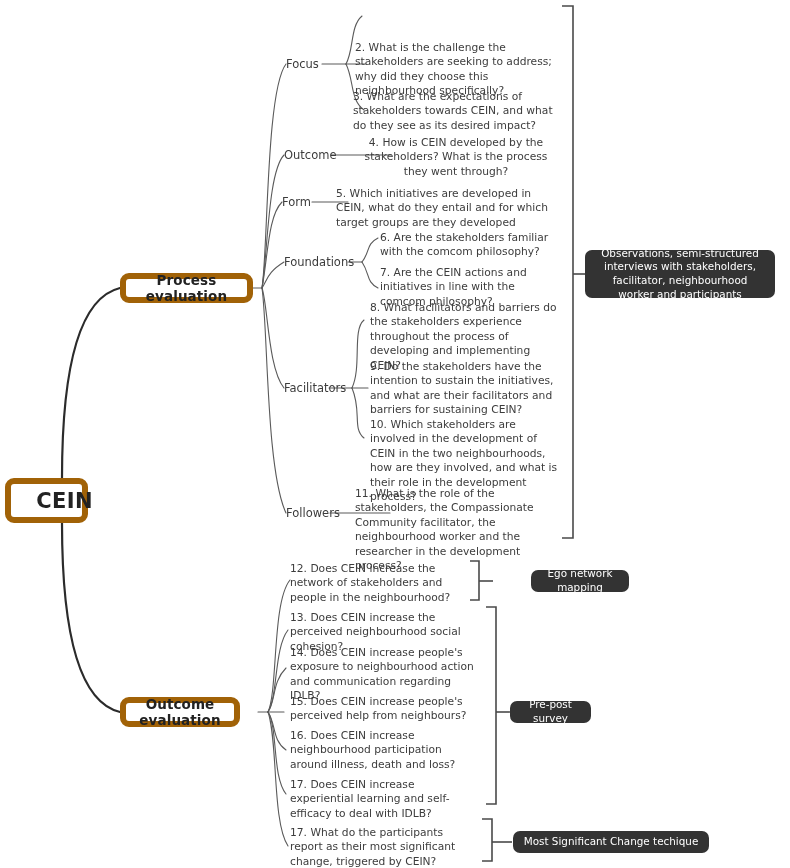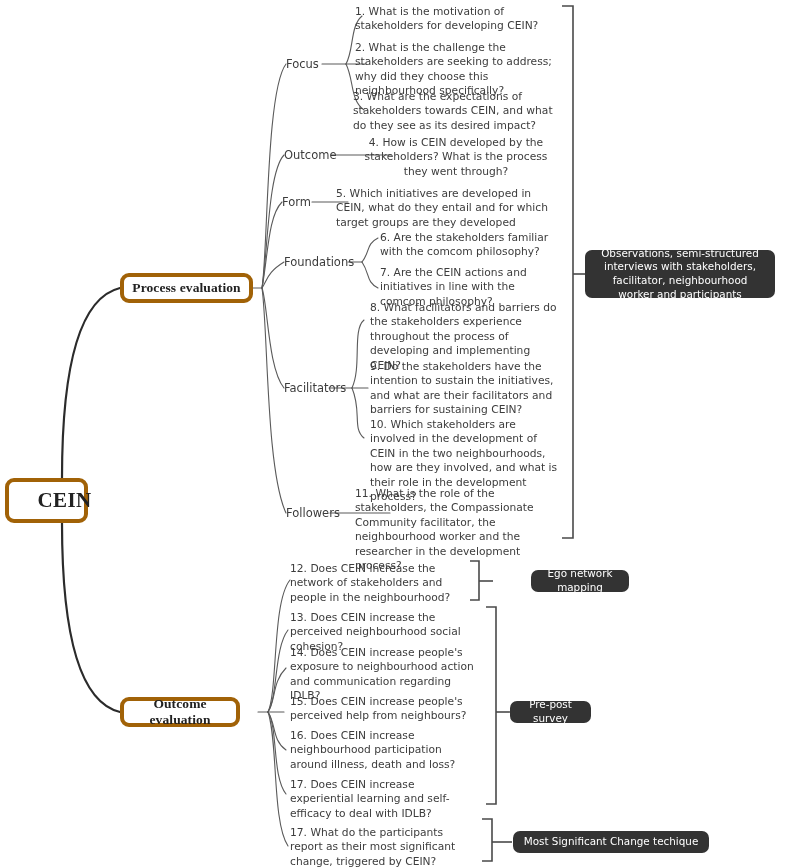--- a/index.html
+++ b/index.html
@@ -4,23 +4,23 @@
 <style>
   html,body{margin:0;padding:0;background:#ffffff;}
   body{width:790px;height:868px;position:relative;overflow:hidden;
        font-family:"DejaVu Sans","Liberation Sans",sans-serif;
        color:#3c3c3c;-webkit-font-smoothing:antialiased;}
   #canvas{position:absolute;left:0;top:0;width:790px;height:868px;}
   svg.wires{position:absolute;left:0;top:0;width:790px;height:868px;pointer-events:none;}
 
   
   .node-box{position:absolute;box-sizing:border-box;
-            border:4px solid #a16207;border-radius:9px;background:#fff;
+            border:6px solid #a16207;border-radius:9px;background:#fff;
             display:flex;align-items:center;justify-content:center;
-            text-align:center;color:#222;font-family:Liberation Serif, serif;}
+            text-align:center;color:#222;}
   .node-root{font-size:21px;font-weight:700;letter-spacing:.4px;}
   .node-branch{font-size:13.5px;font-weight:600;letter-spacing:.1px;}
 
   
   .sub-label{position:absolute;font-size:11.5px;color:#3c3c3c;white-space:nowrap;
              transform:translateY(-50%);}
 
   
   .qtext{position:absolute;font-size:10.7px;line-height:14.4px;color:#3c3c3c;}
   .qtext.center{text-align:center;}
@@ -122,21 +122,20 @@
   <div class="sub-label" style="left:284px;top:155px;"><span>Outcome</span></div>
 
   <div class="sub-label" style="left:282px;top:202px;"><span>Form</span></div>
 
   <div class="sub-label" style="left:284px;top:262px;"><span>Foundations</span></div>
 
   <div class="sub-label" style="left:284px;top:388px;"><span>Facilitators</span></div>
 
   <div class="sub-label" style="left:286px;top:513px;"><span>Followers</span></div>
 
-  <div class="qtext" style="left:355px;top:5px;width:200px;">1. What is the motivation of stakeholders for developing CEIN?</div>
 
   <div class="qtext" style="left:355px;top:41px;width:205px;">2. What is the challenge the stakeholders are seeking to address;  why did they choose this neighbourhood specifically?</div>
 
   <div class="qtext" style="left:353px;top:90px;width:205px;">3. What are the expectations of stakeholders towards CEIN, and what do they see as its desired impact?</div>
 
   <div class="qtext center" style="left:356px;top:136px;width:200px;">4. How is CEIN developed by the stakeholders? What is the process they went through?</div>
 
   <div class="qtext" style="left:336px;top:187px;width:218px;">5. Which initiatives are developed in CEIN, what do they entail and for which target groups are they developed</div>
 
   <div class="qtext" style="left:380px;top:231px;width:180px;">6. Are the stakeholders familiar with the comcom philosophy?</div>

